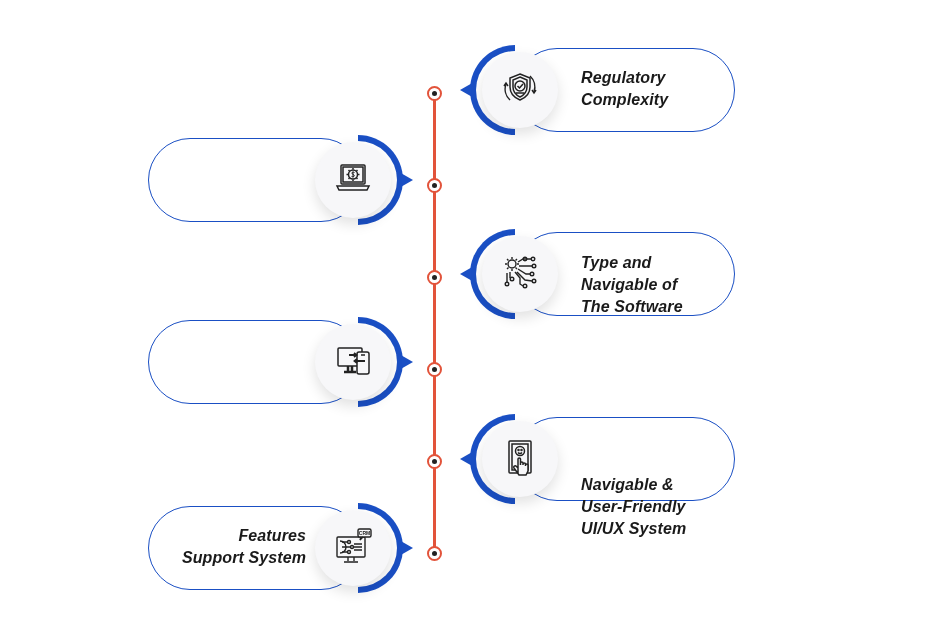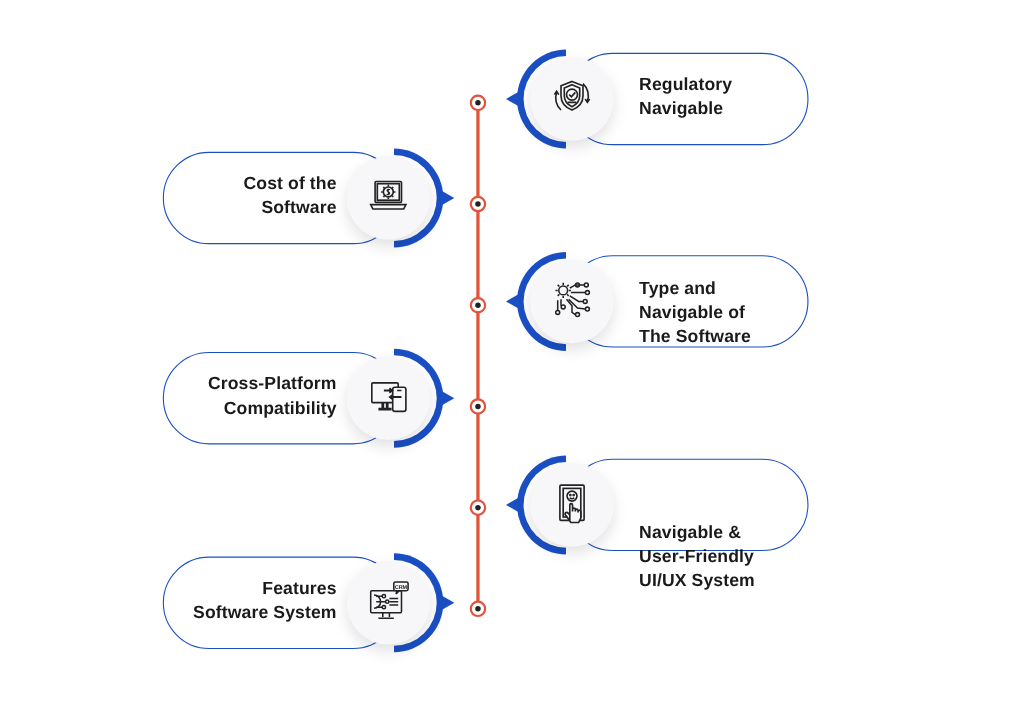--- a/index.html
+++ b/index.html
@@ -5,21 +5,21 @@
   html,body{margin:0;padding:0;background:#ffffff;}
   body{width:941px;height:637px;position:relative;overflow:hidden;font-family:"Liberation Sans",sans-serif;}
   .timeline{position:absolute;left:433px;top:93px;width:3px;height:460px;background:#e2533a;}
   .dot{position:absolute;width:11px;height:11px;border:2.5px solid #e2533a;border-radius:50%;background:#fff;box-sizing:content-box;}
   .dot::after{content:"";position:absolute;left:3px;top:3px;width:5px;height:5px;border-radius:50%;background:#222;}
   .card{position:absolute;width:300px;height:90px;}
   .pill{position:absolute;top:3px;height:84px;border:1.6px solid #1a4fc4;background:#fff;box-sizing:border-box;border-radius:42px;}
   .ring{position:absolute;top:0;width:90px;height:90px;border-radius:50%;}
   .arrow{position:absolute;top:37px;width:0;height:0;border-top:8px solid transparent;border-bottom:8px solid transparent;}
   .inner{position:absolute;top:7px;width:76px;height:76px;border-radius:50%;background:#f7f7f9;box-shadow:0 6px 14px rgba(0,0,0,0.12);display:flex;align-items:center;justify-content:center;}
-  .label{position:absolute;font-size:16px;font-weight:bold;color:#1a1a1a;line-height:22px;letter-spacing:0.1px;}
+  .label{position:absolute;font-size:16px;font-weight:bold;color:#1a1a1a;line-height:22px;letter-spacing:0.1px;font-style:italic;}
   .card.right .pill{left:45px;width:220px;}
   .card.right .ring{left:0;background:conic-gradient(from 180deg,#1a4fc4 0deg 180deg,transparent 180deg 360deg);}
   .card.right .ring-mask{position:absolute;left:6px;top:6px;width:78px;height:78px;border-radius:50%;background:#fff;}
   .card.right .arrow{left:-10px;border-right:14px solid #1a4fc4;}
   .card.right .inner{left:12px;}
   .card.right .label{left:111px;text-align:left;}
   .card.left .pill{left:0;width:215px;}
   .card.left .ring{left:165px;background:conic-gradient(from 0deg,#1a4fc4 0deg 180deg,transparent 180deg 360deg);}
   .card.left .ring-mask{position:absolute;left:6px;top:6px;width:78px;height:78px;border-radius:50%;background:#fff;}
   .card.left .arrow{left:251px;border-left:14px solid #1a4fc4;}
@@ -54,45 +54,41 @@
         <path d="M18 27 H26"></path>
         <path d="M8 18 A15 15 0 0 0 12 34"></path>
         <path d="M36 26 A15 15 0 0 0 32 10"></path>
         <path d="M6 20 L8 17 L10 20"></path>
         <path d="M34 24 L36 27 L38 24"></path>
       </svg>
     </span>
   </div>
   <div class="label" style="top:22px;">
     <div>Regulatory</div>
-    <div>Navigable</div>
+    <div>Complexity</div>
   </div>
 </div>
 
 <div class="card left" style="left:148px;top:135px;">
   <div class="pill"></div>
   <div class="ring">
       <div class="ring-mask"></div>
     </div>
   <div class="arrow"></div>
   <div class="inner">
     <span>
       <svg class="ic" viewBox="0 0 44 44" fill="none" stroke="#222" stroke-width="1.5">
         <rect x="10" y="9" width="24" height="19" rx="1"></rect>
         <rect x="12" y="11" width="20" height="15"></rect>
         <path d="M6 30 H38 L36 34 H8 Z"></path>
         <circle cx="22" cy="18.5" r="4.5"></circle>
         <path d="M22 12 V13.5 M22 23.5 V25 M15.5 18.5 H17 M27 18.5 H28.5 M17.5 14 L18.5 15 M25.5 22 L26.5 23 M26.5 14 L25.5 15 M18.5 22 L17.5 23"></path>
         <path d="M23.5 16.5 C23 16 21 15.8 20.8 17 C20.6 18.2 23.4 18.4 23.3 19.8 C23.2 21 21 21 20.5 20.4 M22 15.5 V21.5" stroke-width="1"></path>
       </svg>
     </span>
-  </div>
-  <div class="label" style="top:22px;">
-    <div>Cost of the</div>
-    <div>Software</div>
   </div>
 </div>
 
 <div class="card right" style="left:470px;top:229px;">
   <div class="pill"></div>
   <div class="ring">
       <div class="ring-mask"></div>
     </div>
   <div class="arrow"></div>
   <div class="inner">
@@ -129,24 +125,20 @@
     <span>
       <svg class="ic" viewBox="0 0 44 44" fill="none" stroke="#222" stroke-width="1.5">
         <rect x="7" y="10" width="24" height="18" rx="1"></rect>
         <path d="M17 28 V33 M21 28 V33 M13 34 H25" stroke-width="2.5"></path>
         <rect x="26" y="14" width="12" height="22" rx="2" fill="#f7f7f9"></rect>
         <path d="M30 17 H34"></path>
         <path d="M18 17 H25 M23 15 L25.5 17 L23 19" stroke-width="1.8"></path>
         <path d="M34 23 H24 M26 21 L23.5 23 L26 25" stroke-width="1.8"></path>
       </svg>
     </span>
-  </div>
-  <div class="label" style="top:22px;">
-    <div>Cross-Platform</div>
-    <div>Compatibility</div>
   </div>
 </div>
 
 <div class="card right" style="left:470px;top:414px;">
   <div class="pill"></div>
   <div class="ring">
       <div class="ring-mask"></div>
     </div>
   <div class="arrow"></div>
   <div class="inner">
@@ -186,15 +178,15 @@
           <circle cx="18" cy="28" r="1.5"></circle>
         <path d="M11 18 H16.5 M11 23 H19.5 M11 28 H16.5 M23 20 H31 M23 23 H31 M23 26 H31"></path>
         <rect x="27" y="5" width="13" height="8" rx="1.5" fill="#f7f7f9"></rect>
         <path d="M30 13 L29 16 L32 13"></path>
         <text x="33.5" y="11" font-size="5" font-family="Liberation Sans, sans-serif" font-weight="bold" fill="#222" stroke="none" text-anchor="middle">CRM</text>
       </svg>
     </span>
   </div>
   <div class="label" style="top:22px;">
     <div>Features</div>
-    <div>Software System</div>
+    <div>Support System</div>
   </div>
 </div>
 
 </body></html>

